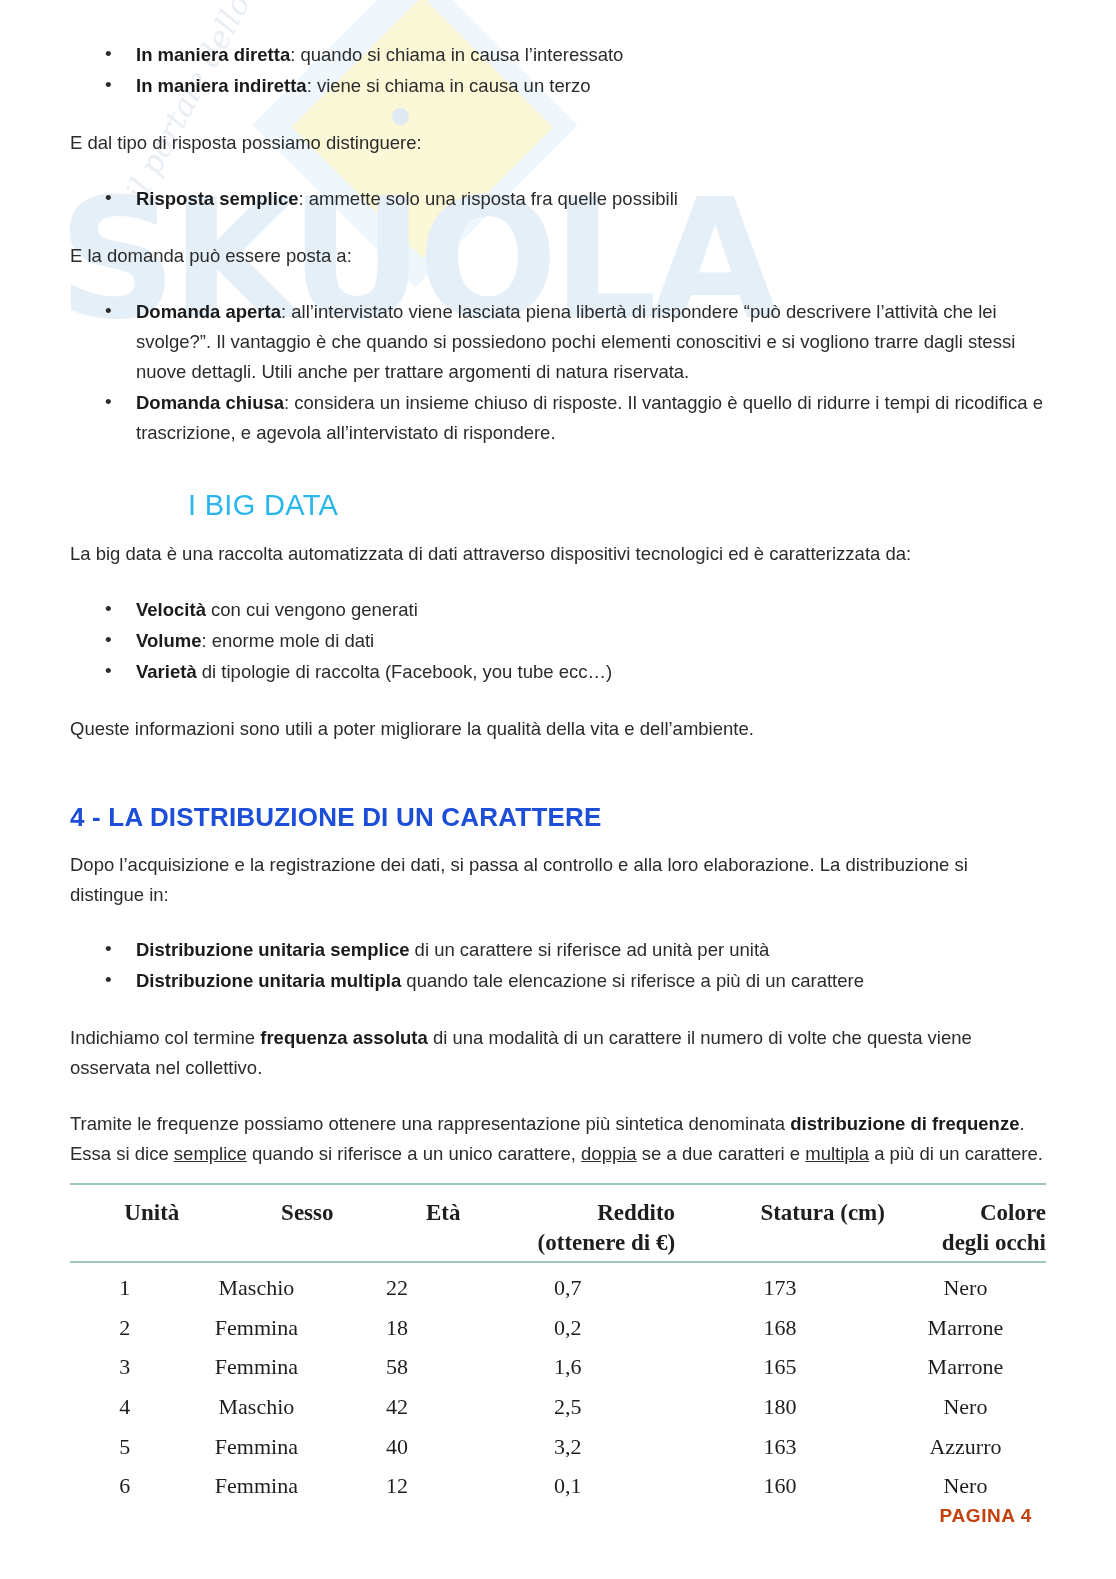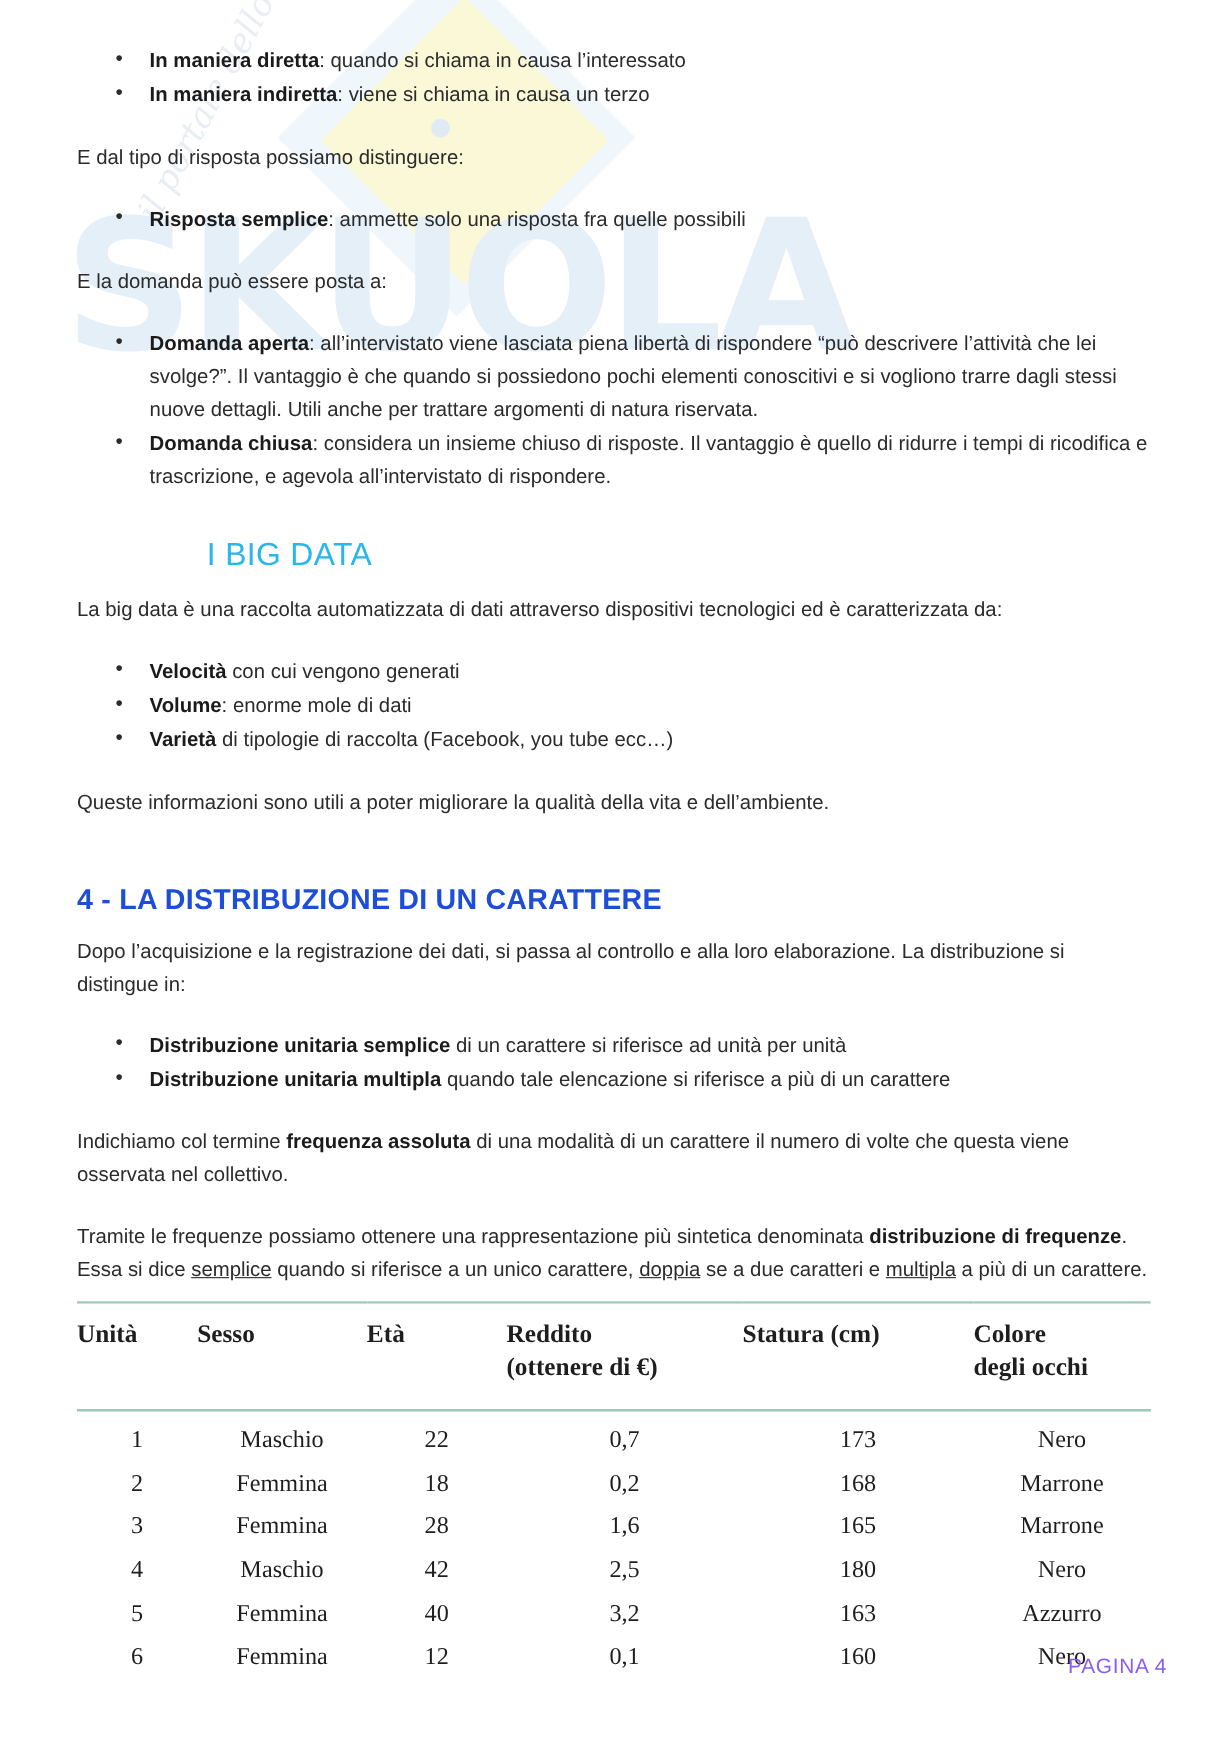--- a/index.html
+++ b/index.html
@@ -144,23 +144,23 @@
   }
   table.data {
     width: 100%;
     border-collapse: collapse;
     font-family: "Liberation Serif", serif;
     color: #1e1e1e;
   }
   table.data thead th {
     font-size: 23px;
     font-weight: 700;
-    text-align: left;
+    text-align: right;
     vertical-align: top;
-    padding: 13px 0 24px 0;
+    padding: 13px 0 4px 0;
     border-top: 2.5px solid #9ec6bb;
     border-bottom: 2.5px solid #9ec6bb;
     line-height: 1.28;
   }
   table.data tbody td {
     font-size: 22px;
     text-align: center;
     padding: 5.5px 0;
     line-height: 1.3;
   }
@@ -172,26 +172,27 @@
   .col-statura{ width: 21.5%; }
   .col-colore { width: 16.5%; }
   th.col-unita, th.col-sesso, th.col-colore { text-align: left; }
   td.col-sesso, td.col-colore { text-align: left; padding-left: 14px; }
   th.col-sesso { padding-left: 14px; }
   th.col-colore { padding-left: 10px; }
   td.col-colore { padding-left: 10px; }
 
   .footer {
     position: absolute;
-    right: 55px;
+    right: 84px;
     bottom: 52px;
     font-size: 19px;
     letter-spacing: .6px;
-    color: #8b5cf6;
+    color: #c2410c;
     z-index: 1;
+    font-weight: bold;
   }
 </style>
 </head>
 <body>
 
 <div class="page">
 
   <div class="watermark">
     <div class="wm-diamond-blue"></div>
     <div class="wm-diamond"></div>
@@ -304,21 +305,21 @@
             <td class="col-unita">2</td>
             <td class="col-sesso">Femmina</td>
             <td class="col-eta">18</td>
             <td class="col-reddito">0,2</td>
             <td class="col-statura">168</td>
             <td class="col-colore">Marrone</td>
           </tr>
           <tr>
             <td class="col-unita">3</td>
             <td class="col-sesso">Femmina</td>
-            <td class="col-eta">28</td>
+            <td class="col-eta">58</td>
             <td class="col-reddito">1,6</td>
             <td class="col-statura">165</td>
             <td class="col-colore">Marrone</td>
           </tr>
           <tr>
             <td class="col-unita">4</td>
             <td class="col-sesso">Maschio</td>
             <td class="col-eta">42</td>
             <td class="col-reddito">2,5</td>
             <td class="col-statura">180</td>

